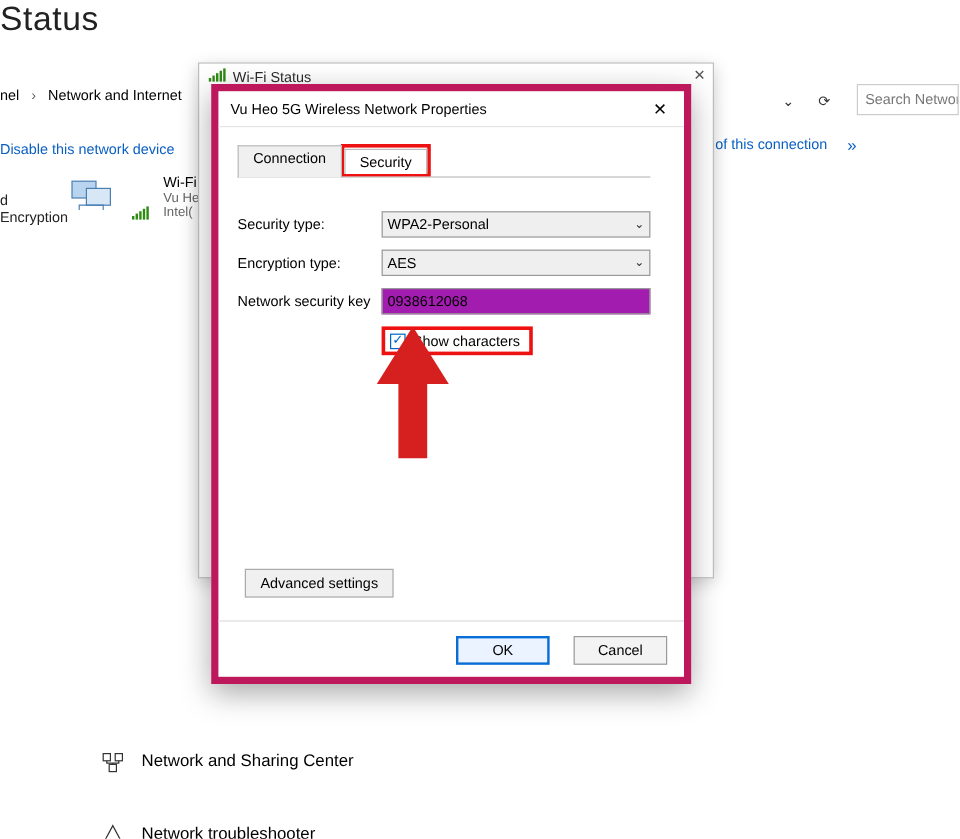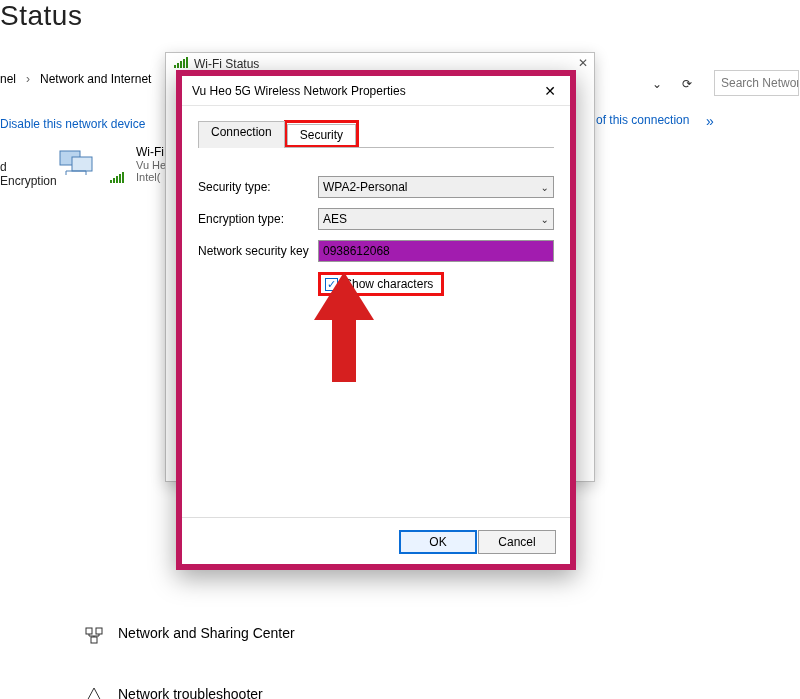--- a/index.html
+++ b/index.html
@@ -34,41 +34,41 @@
   .wifistatus-close { position:absolute; right:6px; top:3px; color:#555; }
 
   .signal-bars { display:inline-flex; align-items:flex-end; gap:1px; height:11px; }
   .signal-bars span { width:2px; background:#2e8b12; }
   .signal-bars span:nth-child(1){height:3px;} .signal-bars span:nth-child(2){height:5px;} .signal-bars span:nth-child(3){height:7px;} .signal-bars span:nth-child(4){height:9px;} .signal-bars span:nth-child(5){height:11px;}
 
   
   .props-win { position:absolute; left: 176px; top: 70px; width: 400px; height: 500px; background:#fff; border:6px solid #be185d; box-shadow: 0 8px 24px rgba(0,0,0,.35); }
   .props-titlebar { height: 30px; display:flex; align-items:center; padding: 0 10px; font-size: 12px; border-bottom:1px solid #e5e5e5; }
   .props-close { position:absolute; right:6px; top:4px; width:28px; height:22px; display:flex; align-items:center; justify-content:center; font-size:14px; }
-  .props-body { padding: 10px 16px 0 16px; }
+  .props-body { padding: 10px 28px 0 16px; }
 
   .tabstrip { display:flex; border-bottom:1px solid #bbb; margin-top:4px; }
   .tab { padding: 3px 12px; font-size:12px; background:#f0f0f0; border:1px solid #bbb; border-bottom:none; margin-right:-1px; position:relative; top:1px; }
   .tab.active { background:#fff; }
   .tab-highlight { border:3px solid #e11; padding:0; }
   .tab-highlight .tab { margin:0; }
 
   .form { padding-top: 28px; }
   .form-row { display:flex; align-items:center; margin-bottom:10px; }
   .form-label { width: 120px; font-size:12px; }
   .form-select, .form-input { flex:1; height:22px; border:1px solid #999; background:#a21caf; font-size:12px; padding:0 4px; }
   .form-select { background:#efefef; display:flex; align-items:center; justify-content:space-between; padding-right:4px; }
   .sel-caret { font-size:10px; color:#333; }
 
   .chk-row { margin-left: 120px; display:inline-flex; align-items:center; gap:6px; border:3px solid #e11; padding:2px 8px 2px 4px; }
   .chk { width:13px; height:13px; border:1px solid #0066cc; display:inline-flex; align-items:center; justify-content:center; color:#0066cc; font-size:11px; line-height:1; }
 
   .adv-btn { position:absolute; left:22px; top:398px; padding:4px 12px; border:1px solid #aaa; background:#f0f0f0; font-size:12px; }
 
-  .dlg-buttons { position:absolute; right:14px; bottom:10px; display:flex; gap:1px; }
+  .dlg-buttons { position:absolute; right:14px; bottom:10px; display:flex; gap:20px; }
   .btn { width:78px; height:24px; border:1px solid #9a9a9a; background:#f3f3f3; font-size:12px; display:flex; align-items:center; justify-content:center; }
   .btn.default { border:2px solid #0a6dd6; background:#eaf3ff; }
   .dlg-sep { position:absolute; left:0; right:0; bottom:46px; height:1px; background:#ddd; }
 
   
   .red-arrow { position:absolute; left:312px; top:272px; width:64px; height:110px; pointer-events:none; }
 
   
   .bottom-item { position:absolute; left:84px; display:flex; gap:14px; align-items:flex-start; }
   .bottom-item .ico { width:20px; height:20px; color:#333; }
@@ -182,20 +182,21 @@
         <div class="form-label">Network security key</div>
         <input class="form-input" value="0938612068" style="">
       </div>
       <div class="chk-row">
         <span class="chk">✓</span>
         <span>Show characters</span>
       </div>
     </div>
   </div>
 
+  <button class="adv-btn">Advanced settings</button>
 
   <div class="dlg-sep"></div>
   <div class="dlg-buttons">
     <div class="btn default">OK</div>
     <div class="btn">Cancel</div>
   </div>
 </div>
 
 <svg class="red-arrow" viewBox="0 0 64 110">
   <polygon points="32,0 62,48 44,48 44,110 20,110 20,48 2,48" fill="#d61f1f"></polygon>

